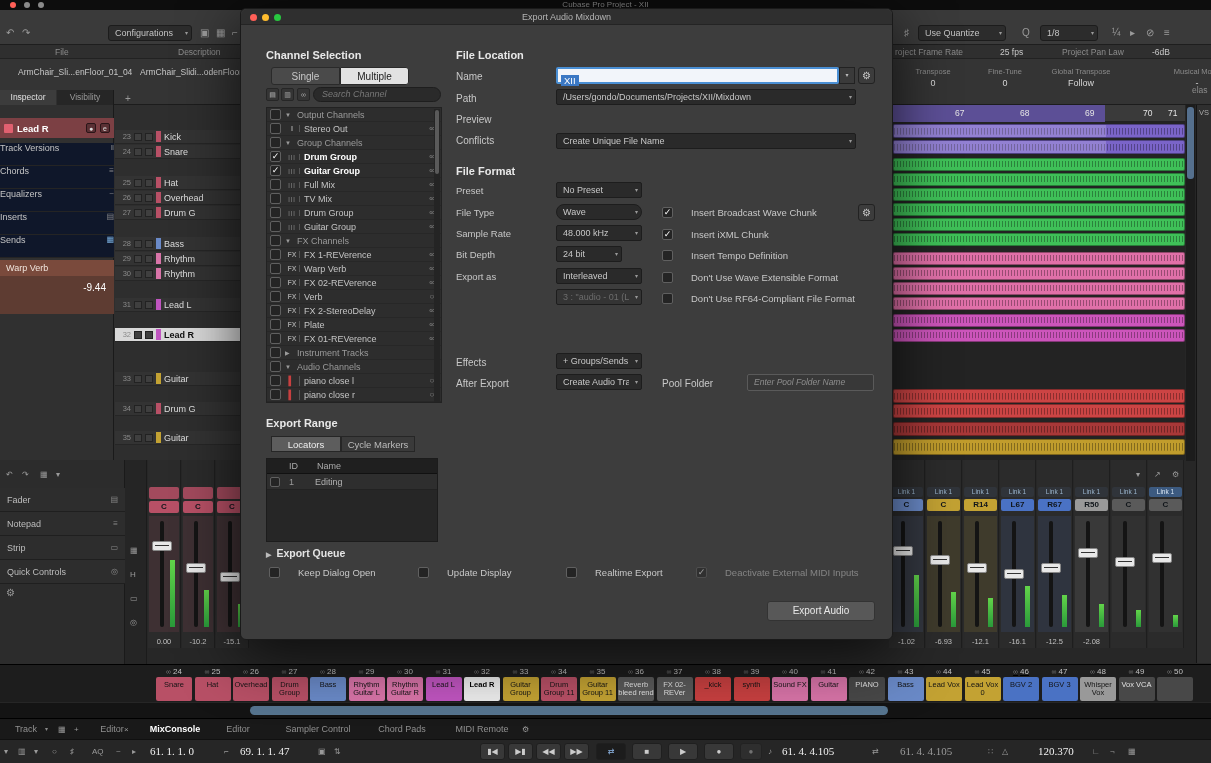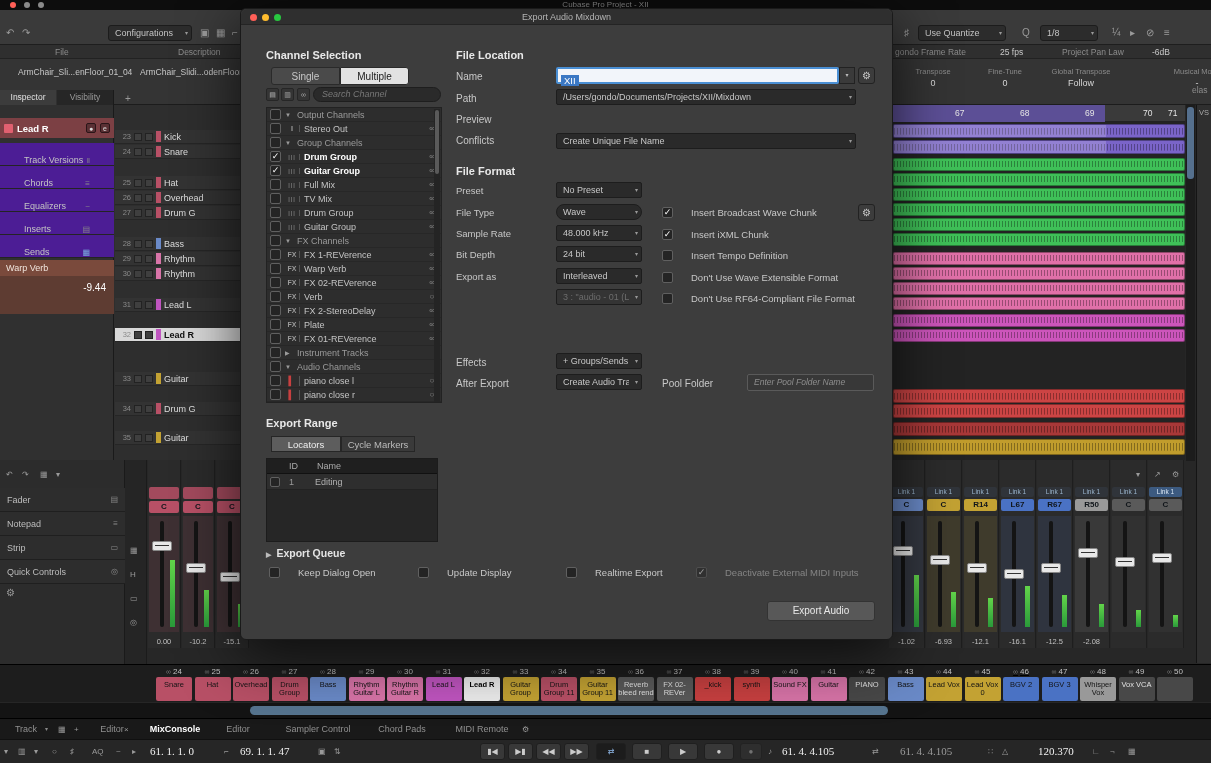--- a/index.html
+++ b/index.html
@@ -25,21 +25,21 @@
 
 
 .inspector{position:absolute;left:0;top:90px;width:114px;height:370px;background:#303030;border-right:1px solid #1a1a1a;z-index:2;}
 .insp-tab{position:absolute;top:0;height:15px;font-size:8.5px;line-height:15px;text-align:center;color:#9a9a9a;background:#262626;}
 .insp-tab.active{background:#3c3c3c;color:#e0e0e0;}
 .leadr-row{position:absolute;left:0;top:28px;width:114px;height:20px;background:#7c4044;display:flex;align-items:center;gap:4px;padding:0 4px;}
 .leadr-chip{width:9px;height:9px;background:#e06070;border-radius:1px;}
 .leadr-name{font-size:9.5px;color:#fff;font-weight:bold;flex:1;}
 .ebtn{width:10px;height:10px;background:#5a3034;border:1px solid #2a1518;color:#ddd;font-size:7px;text-align:center;line-height:9px;border-radius:2px;}
 #insp-secs{position:absolute;left:0;top:53px;width:114px;}
-.insp-row{height:23px;border-bottom:1px solid #242424;display:flex;align-items:flex-end;padding:0 24px;background:#4c1d95;}
+.insp-row{height:23px;border-bottom:1px solid #242424;display:flex;align-items:flex-start;padding:0 0;background:#0f172a;}
 .insp-lb{font-size:9px;color:#c4c4c4;flex:1;}
 .insp-ic{font-size:8px;color:#8a8a8a;}
 .warp-hdr{position:absolute;left:0;top:170px;width:114px;height:16px;background:#7a4a3c;color:#f0e4dc;font-size:9px;line-height:16px;padding:0 6px;}
 .warp-body{position:absolute;left:0;top:186px;width:114px;height:38px;background:#5e3c32;}
 .warp-val{position:absolute;right:8px;top:6px;font-size:10px;color:#fff;}
 .trk{position:absolute;left:115px;width:138px;height:14px;display:flex;align-items:center;gap:3px;background:#333;border-bottom:1px solid #262626;z-index:2;padding:0 2px;}
 .trk.selected{background:#d8d8d8;}
 .trk-num{width:14px;font-size:7.5px;color:#8a8a8a;text-align:right;flex:none;}
 .ms{width:8px;height:8px;background:#3f3f3f;border:1px solid #222;flex:none;}
 .chip{width:5px;height:11px;flex:none;}
@@ -198,21 +198,21 @@
     </div>
     <span class="glyph" style="left:1112px;top:16px">¼</span>
     <span class="glyph" style="left:1130px;top:16px">▸</span>
     <span class="glyph" style="left:1146px;top:16px">⊘</span>
     <span class="glyph" style="left:1164px;top:16px">≡</span>
   </div>
 
   <div class="hdrrow2">
     <span class="colhead" style="left:55px;top:2px">File</span>
     <span class="colhead" style="left:178px;top:2px">Description</span>
-    <span class="colhead" style="left:895px;top:2px">gondo Frame Rate</span>
+    <span class="colhead" style="left:895px;top:2px">roject Frame Rate</span>
     <span class="colval" style="left:1000px;top:2px">25 fps</span>
     <span class="colhead" style="left:1062px;top:2px">Project Pan Law</span>
     <span class="colval" style="left:1152px;top:2px">-6dB</span>
   </div>
 
   <div class="hdrrow3">
     <span class="colval" style="left:18px;top:8px;width:115px">ArmChair_Sli...enFloor_01_04</span>
     <span class="colval" style="left:140px;top:8px;width:112px">ArmChair_Slidi...odenFloor_01_04</span>
     <div class="tpitem" style="left:900px;top:8px">
       <span class="lb">Transpose</span>
@@ -724,21 +724,21 @@
       <div class="dd" style="left: 315px; top: 195px; width: 86px; border-radius: 8px;">
         <div class="dd-val">Wave</div>
         <div class="dd-arr">▾</div>
       </div>
       <div class="fld-lb2" style="left: 215px; top: 219px;">Sample Rate</div>
       <div class="dd" style="left: 315px; top: 216px; width: 86px;">
         <div class="dd-val">48.000 kHz</div>
         <div class="dd-arr">▾</div>
       </div>
       <div class="fld-lb2" style="left: 215px; top: 240px;">Bit Depth</div>
-      <div class="dd" style="left: 315px; top: 237px; width: 86px;">
+      <div class="dd" style="left: 315px; top: 237px; width: 66px;">
         <div class="dd-val">24 bit</div>
         <div class="dd-arr">▾</div>
       </div>
       <div class="fld-lb2" style="left: 215px; top: 262px;">Export as</div>
       <div class="dd" style="left: 315px; top: 259px; width: 86px;">
         <div class="dd-val">Interleaved</div>
         <div class="dd-arr">▾</div>
       </div>
       <div class="dd disabled" style="left: 315px; top: 280px; width: 86px;">
         <div class="dd-val">3 : "audio - 01 (L..</div>

